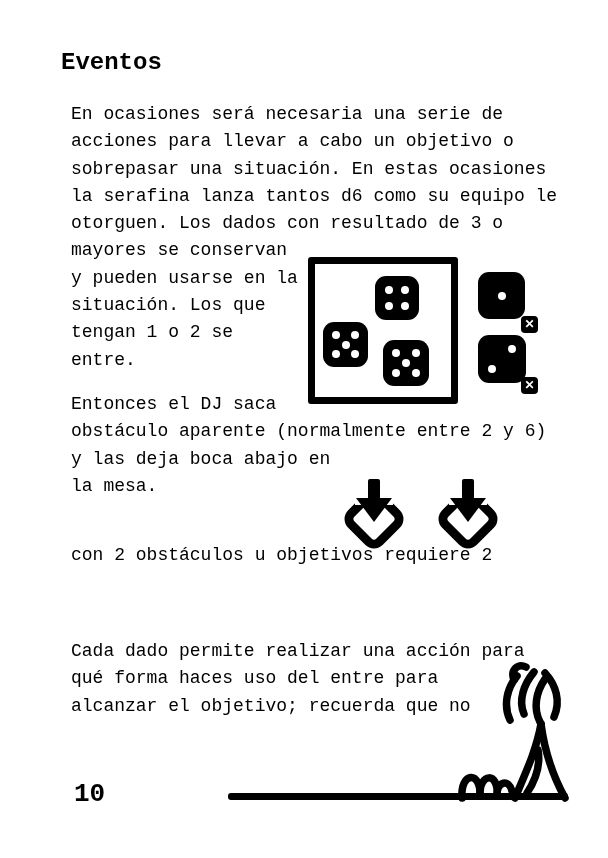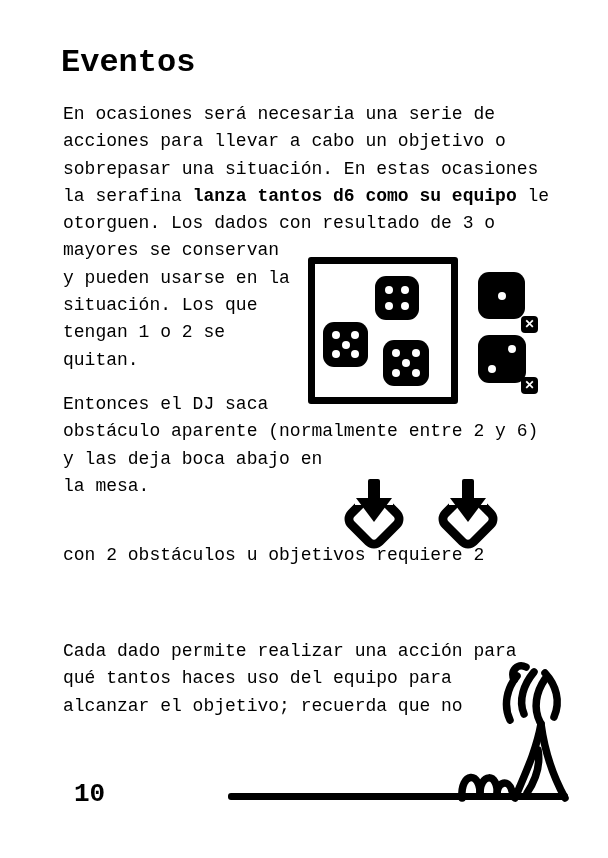--- a/index.html
+++ b/index.html
@@ -3,27 +3,27 @@
 <meta charset="utf-8">
 <style>
   html,body{margin:0;padding:0;}
   body{
     width:608px;height:858px;background:#ffffff;position:relative;
     font-family:"Liberation Mono",monospace;color:#000;overflow:hidden;
   }
   .abs{position:absolute;}
   #page-title{
     left:61px;top:45px;
-    font-size:32px;font-weight:bold;line-height:36px;white-space:pre;
+    font-size:24px;font-weight:bold;line-height:36px;white-space:pre;
   }
-  .para{left:63px;}
+  .para{left:71px;}
   .para .line{
     font-size:18px;line-height:27.3px;white-space:pre;
   }
-  .para .line .b{font-weight:bold;text-align:center;}
+  .para .line .b{font-weight:normal;text-align:center;}
   
   #dice-box{
     left:308px;top:257px;width:150px;height:147px;
     border:7px solid #000;border-radius:3px;box-sizing:border-box;background:#fff;
   }
   .die{
     position:absolute;background:#000;border-radius:11px;
   }
   .die .pip{
     position:absolute;width:8px;height:8px;background:#fff;border-radius:50%;
@@ -51,34 +51,34 @@
 <div class="abs para" style="top:101px">
     <div class="line"><span>En ocasiones será necesaria una serie de</span></div>
     <div class="line"><span>acciones para llevar a cabo un objetivo o</span></div>
     <div class="line"><span>sobrepasar una situación. En estas ocasiones</span></div>
     <div class="line"><span>la serafina </span><span class="b">lanza tantos d6 como su equipo</span><span> le</span></div>
     <div class="line"><span>otorguen. Los dados con resultado de 3 o</span></div>
     <div class="line"><span>mayores se conservan</span></div>
     <div class="line"><span>y pueden usarse en la</span></div>
     <div class="line"><span>situación. Los que</span></div>
     <div class="line"><span>tengan 1 o 2 se</span></div>
-    <div class="line"><span>quitan.</span></div>
+    <div class="line"><span>entre.</span></div>
   </div>
 <div class="abs para" style="top:391px">
     <div class="line"><span>Entonces el DJ saca</span></div>
     <div class="line"><span>obstáculo aparente (normalmente entre 2 y 6)</span></div>
     <div class="line"><span>y las deja boca abajo en</span></div>
     <div class="line"><span>la mesa.</span></div>
   </div>
 <div class="abs para" style="top:542px">
     <div class="line"><span>con 2 obstáculos u objetivos requiere 2</span></div>
   </div>
 <div class="abs para" style="top:638px">
     <div class="line"><span>Cada dado permite realizar una acción para</span></div>
-    <div class="line"><span>qué tantos haces uso del equipo para</span></div>
+    <div class="line"><span>qué forma haces uso del entre para</span></div>
     <div class="line"><span>alcanzar el objetivo; recuerda que no</span></div>
   </div>
 
 <div>
   <div class="abs" id="dice-box"></div>
   <div class="die" style="left:375px;top:276px;width:44px;height:44px">
       <span class="pip" style="left: 31%; top: 31%;"></span>
       <span class="pip" style="left: 69%; top: 31%;"></span>
       <span class="pip" style="left: 31%; top: 69%;"></span>
       <span class="pip" style="left: 69%; top: 69%;"></span>

